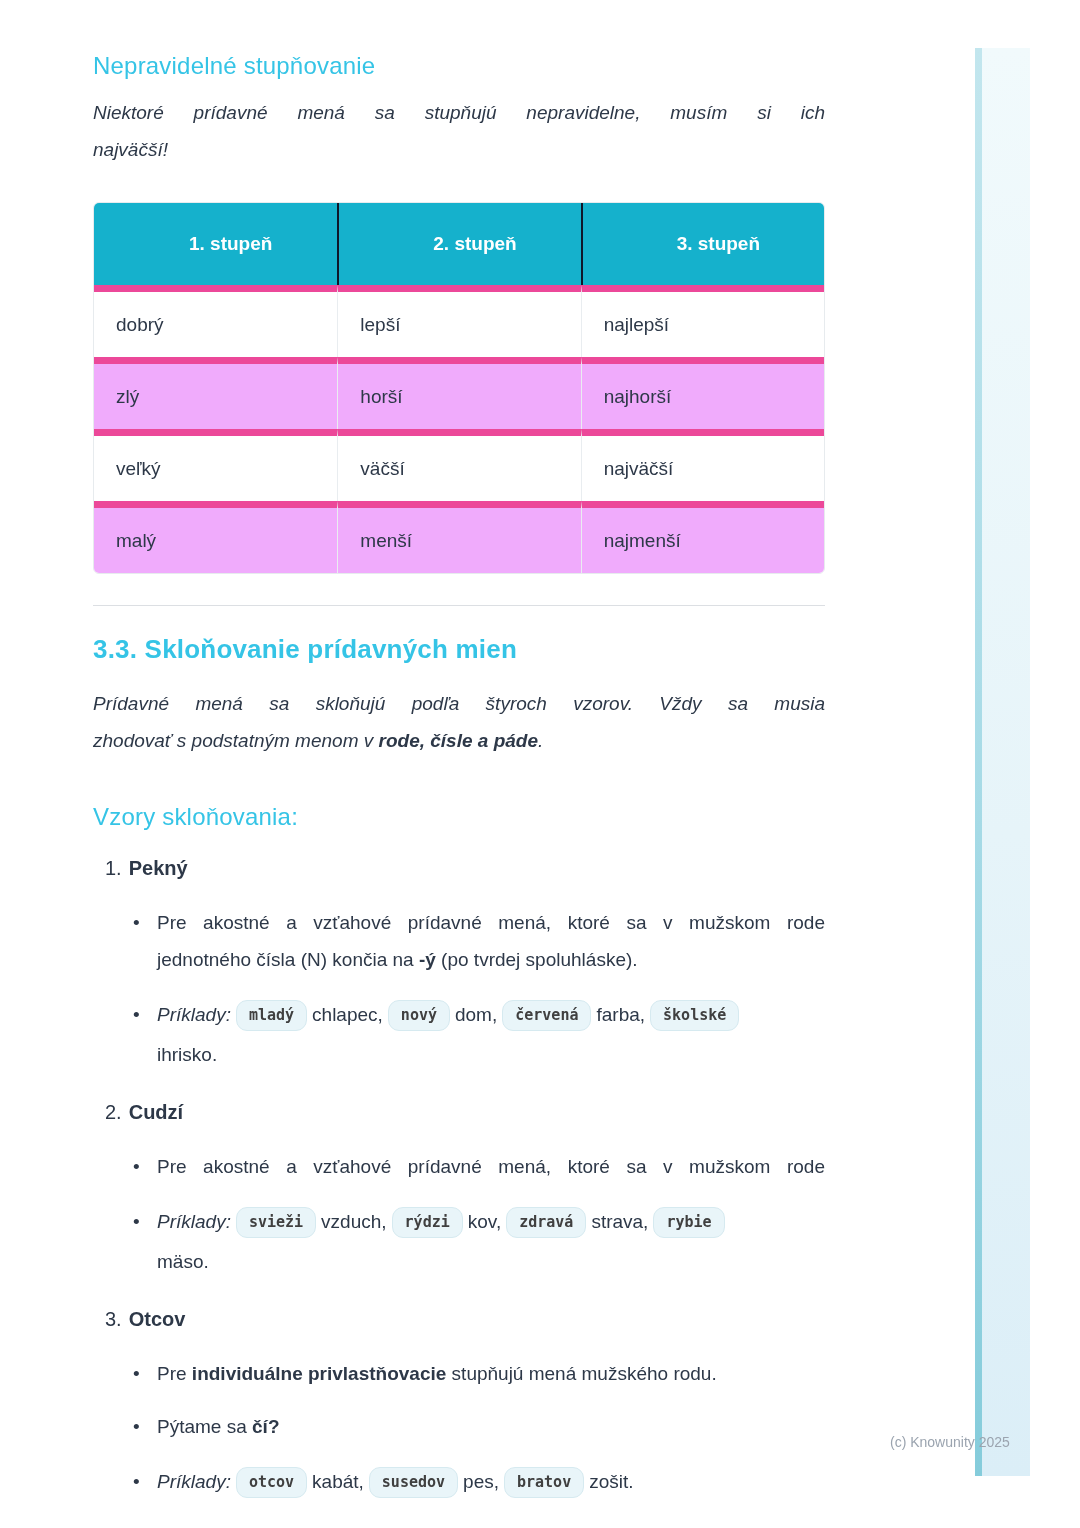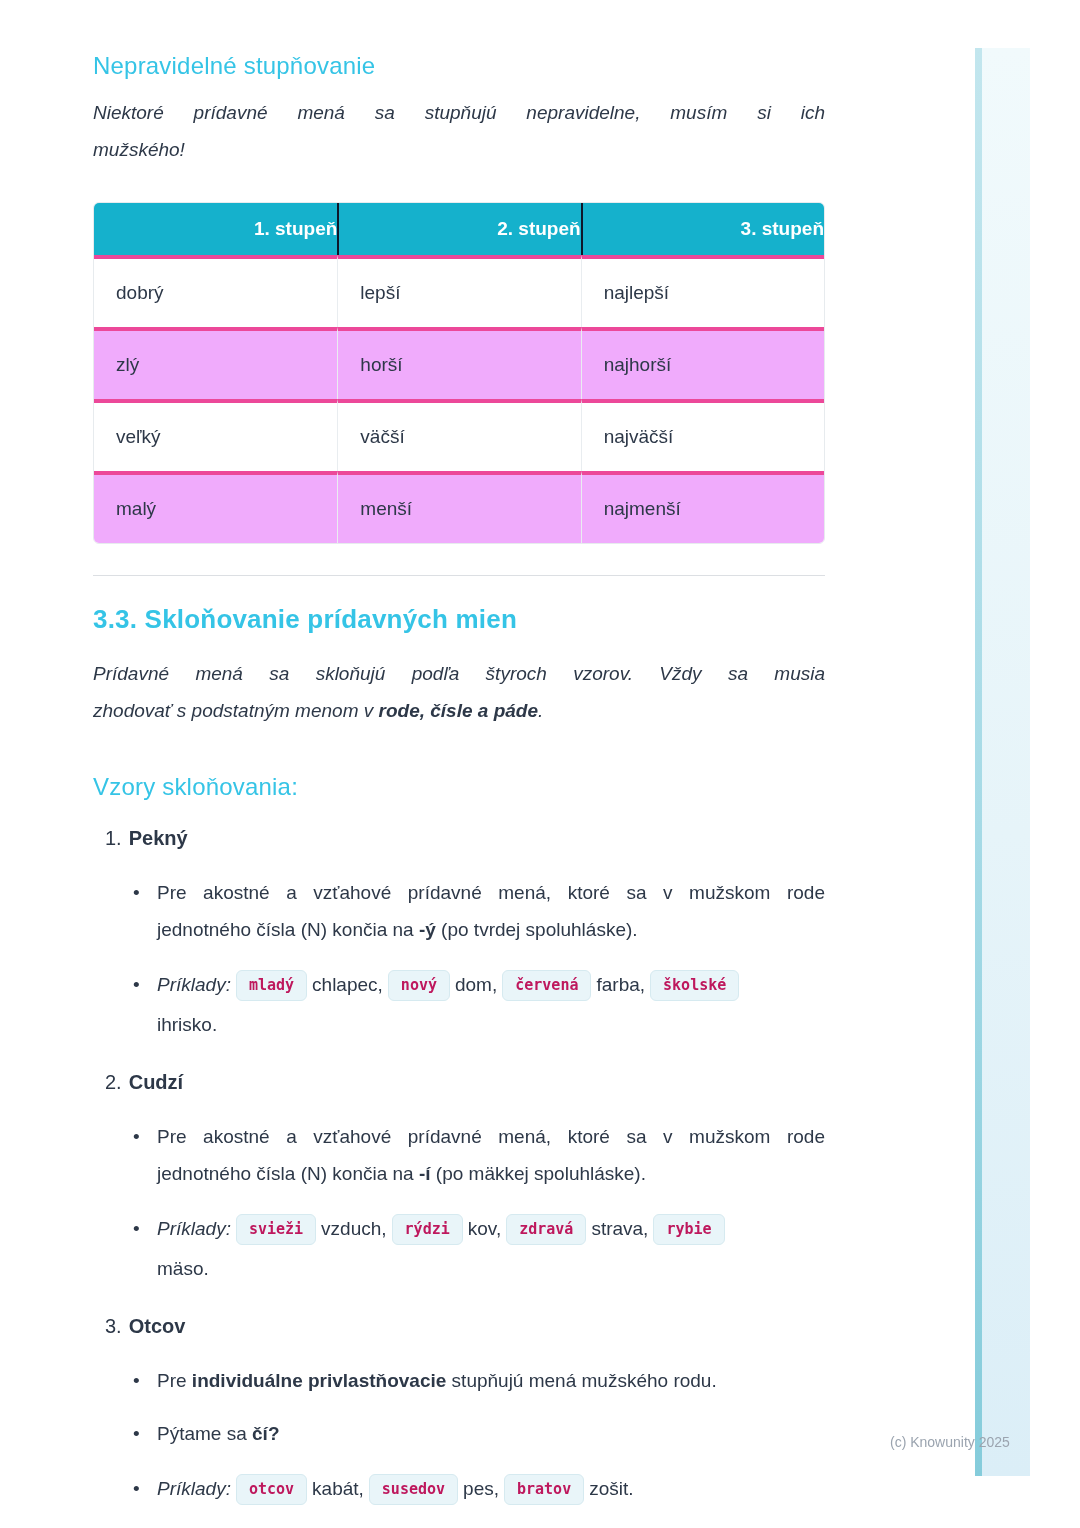--- a/index.html
+++ b/index.html
@@ -63,30 +63,30 @@
     border-spacing: 0;
     border: 1px solid #e7ebee;
     border-radius: 6px;
     overflow: hidden;
     font-size: 19px;
   }
   table.grades th {
     background: #15b1cc;
     color: #ffffff;
     font-weight: bold;
-    text-align: right;
-    height: 52px;
+    text-align: center;
+    height: 82px;
     padding-left: 30px;
     width: 33.33%;
   }
   table.grades th + th { border-left: 2px solid #0f172a; }
   table.grades td {
     height: 72px;
     padding-left: 22px;
-    border-top: 4px solid #ec4899;
+    border-top: 7px solid #ec4899;
     background: #ffffff;
     color: #2d3848;
   }
   table.grades td + td { border-left: 1px solid #e9edf0; }
   table.grades tr.alt td { background: #f0abfc; }
 
   .divider {
     border: none;
     border-top: 1px solid #dcdfe3;
     margin-top: 31px;
@@ -115,27 +115,27 @@
     position: absolute;
     left: -24px; top: 0;
     color: #2d3848;
     font-size: 19px;
   }
   .ex-label { font-style: italic; }
   .chip {
     display: inline-block;
     background: #e9f5f9;
     border: 1px solid #d6eaf0;
-    border-radius: 6px;
+    border-radius: 11px;
     padding: 2px 12px 3px 12px;
     margin: 0 5px;
     font-family: "DejaVu Sans Mono", "Liberation Mono", monospace;
     font-size: 15px;
     font-weight: bold;
-    color: #be185d;
+    color: #404040;
     line-height: 24px;
     vertical-align: 1px;
   }
   .ex-line { line-height: 42px; }
 
   .footer-credit {
     position: absolute;
     left: 890px; top: 1434px;
     font-size: 14px;
     color: #9ba4af;
@@ -151,21 +151,21 @@
   <div class="side-stripe">
     <div class="stripe-edge"></div>
   </div>
 
   <div class="content">
 
     <div class="h-cyan">Nepravidelné stupňovanie</div>
 
     <div class="para">
       <span class="jline">Niektoré prídavné mená sa stupňujú nepravidelne, musím si ich</span>
-      <span class="lline">mužského!</span>
+      <span class="lline">najväčší!</span>
     </div>
 
     <table class="grades">
       <thead>
         <tr>
           <th>1. stupeň</th>
           <th>2. stupeň</th>
           <th>3. stupeň</th>
         </tr>
       </thead>
@@ -217,21 +217,20 @@
         <span class="lline" style="line-height:37px;">ihrisko.</span>
       </div>
     </div>
 
     <div class="pattern">
       <div class="pattern-head">
         <span class="pattern-num">2.</span><span class="pattern-name">Cudzí</span>
       </div>
       <div class="bullet">
         <span class="jline">Pre akostné a vzťahové prídavné mená, ktoré sa v mužskom rode</span>
-        <span class="lline"><span>jednotného čísla (N) končia na </span><b>-í</b><span> (po mäkkej spoluhláske).</span></span>
       </div>
       <div class="bullet ex-line">
         <span class="ex-label">Príklady:</span><span class="chip">svieži</span><span>vzduch,</span><span class="chip">rýdzi</span><span>kov,</span><span class="chip">zdravá</span><span>strava,</span><span class="chip">rybie</span>
         <span class="lline" style="line-height:37px;">mäso.</span>
       </div>
     </div>
 
     <div class="pattern">
       <div class="pattern-head">
         <span class="pattern-num">3.</span><span class="pattern-name">Otcov</span>

